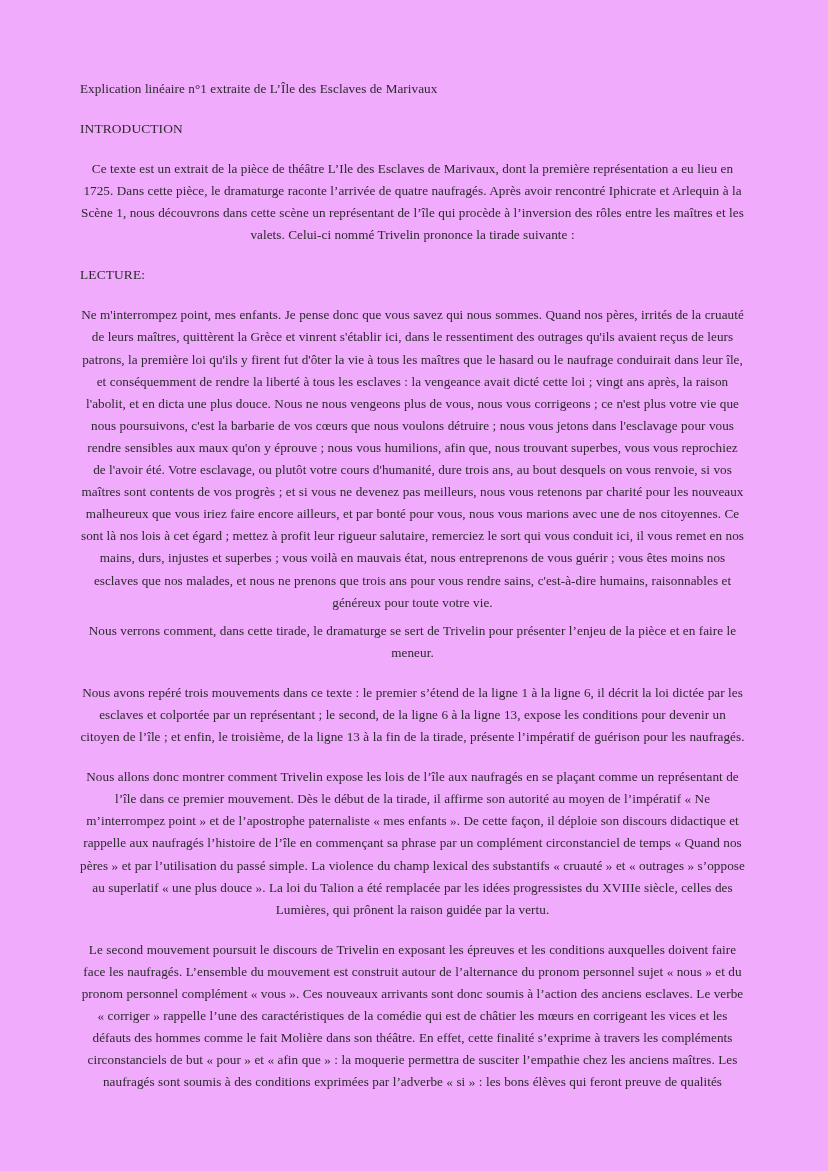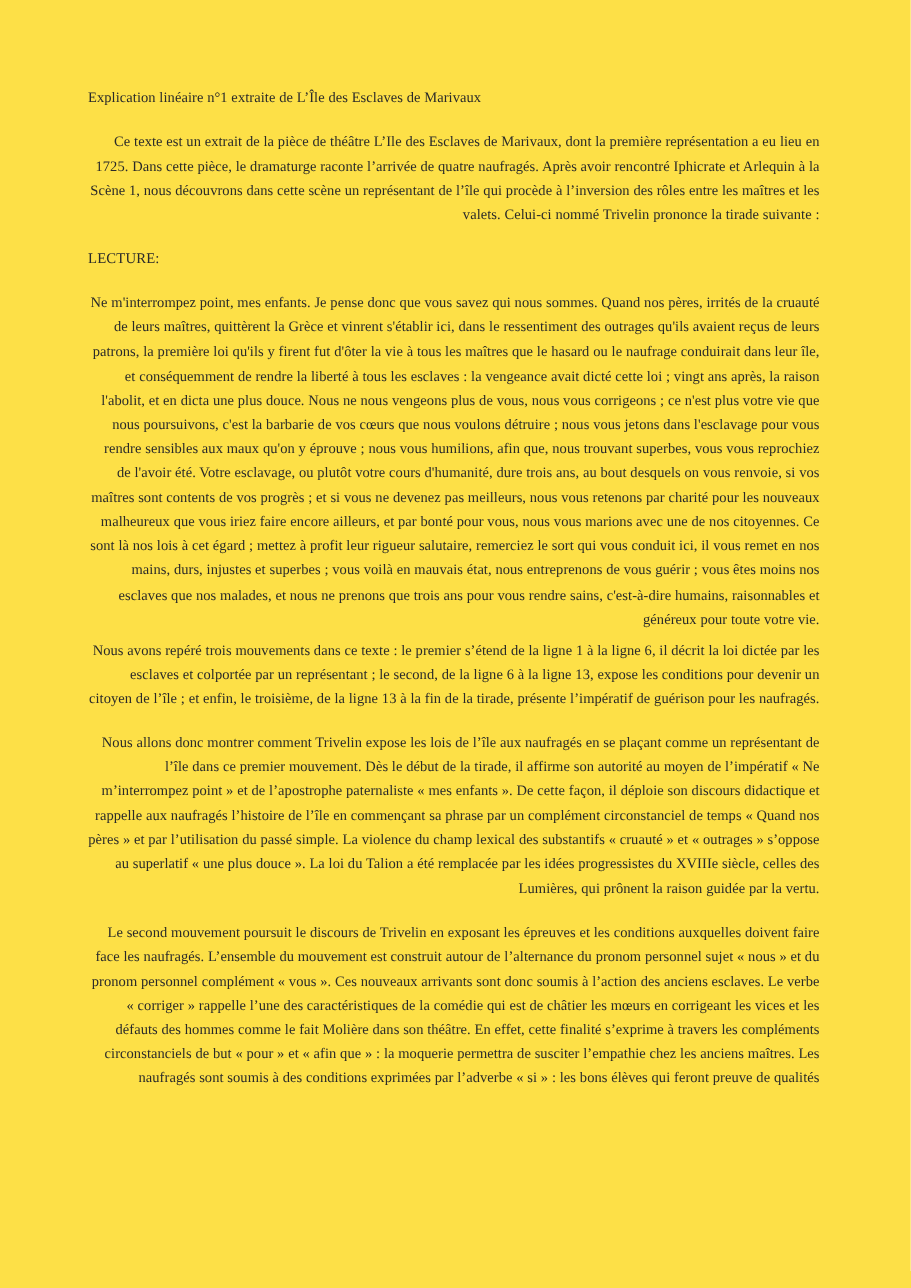--- a/index.html
+++ b/index.html
@@ -12,21 +12,21 @@
     height: 1171px;
     overflow: hidden;
     font-family: "Liberation Serif", "DejaVu Serif", serif;
     color: #2a2a2a;
     -webkit-font-smoothing: antialiased;
   }
   .page {
     position: relative;
     width: 828px;
     height: 1171px;
-    background: #fde047;
+    background: #f0abfc;
     box-sizing: border-box;
     padding: 78px 83px 0 80px;
   }
   .doc-body {
     width: 665px;
   }
   .doc-title {
     font-size: 13.2px;
     line-height: 22px;
     margin: 0 0 18px 0;
@@ -35,46 +35,48 @@
   .section-heading {
     font-size: 13.4px;
     line-height: 22px;
     margin: 0 0 18px 0;
     letter-spacing: 0.01em;
   }
   p.para {
     font-size: 13.2px;
     line-height: 22.1px;
     margin: 0 0 18px 0;
-    text-align: right;
+    text-align: center;
     letter-spacing: 0.004em;
     word-spacing: 0.005em;
   }
   p.para.quote {
     margin-bottom: 6px;
   }
   p.para:last-child {
     margin-bottom: 16px;
   }
 </style>
 </head>
 <body>
 
 <div class="page">
   <div class="doc-body">
 
     <div class="doc-title">Explication linéaire n°1 extraite de L’Île des Esclaves de Marivaux</div>
 
+    <div class="section-heading">INTRODUCTION</div>
 
     <p class="para">Ce texte est un extrait de la pièce de théâtre L’Ile des Esclaves de Marivaux, dont la première représentation a eu lieu en 1725. Dans cette pièce, le dramaturge raconte l’arrivée de quatre naufragés. Après avoir rencontré Iphicrate et Arlequin à la Scène 1, nous découvrons dans cette scène un représentant de l’île qui procède à l’inversion des rôles entre les maîtres et les valets. Celui-ci nommé Trivelin prononce la tirade suivante :</p>
 
     <div class="section-heading">LECTURE:</div>
 
     <p class="para quote">Ne m'interrompez point, mes enfants. Je pense donc que vous savez qui nous sommes. Quand nos pères, irrités de la cruauté de leurs maîtres, quittèrent la Grèce et vinrent s'établir ici, dans le ressentiment des outrages qu'ils avaient reçus de leurs patrons, la première loi qu'ils y firent fut d'ôter la vie à tous les maîtres que le hasard ou le naufrage conduirait dans leur île, et conséquemment de rendre la liberté à tous les esclaves : la vengeance avait dicté cette loi ; vingt ans après, la raison l'abolit, et en dicta une plus douce. Nous ne nous vengeons plus de vous, nous vous corrigeons ; ce n'est plus votre vie que nous poursuivons, c'est la barbarie de vos cœurs que nous voulons détruire ; nous vous jetons dans l'esclavage pour vous rendre sensibles aux maux qu'on y éprouve ; nous vous humilions, afin que, nous trouvant superbes, vous vous reprochiez de l'avoir été. Votre esclavage, ou plutôt votre cours d'humanité, dure trois ans, au bout desquels on vous renvoie, si vos maîtres sont contents de vos progrès ; et si vous ne devenez pas meilleurs, nous vous retenons par charité pour les nouveaux malheureux que vous iriez faire encore ailleurs, et par bonté pour vous, nous vous marions avec une de nos citoyennes. Ce sont là nos lois à cet égard ; mettez à profit leur rigueur salutaire, remerciez le sort qui vous conduit ici, il vous remet en nos mains, durs, injustes et superbes ; vous voilà en mauvais état, nous entreprenons de vous guérir ; vous êtes moins nos esclaves que nos malades, et nous ne prenons que trois ans pour vous rendre sains, c'est-à-dire humains, raisonnables et généreux pour toute votre vie.</p>
 
+    <p class="para">Nous verrons comment, dans cette tirade, le dramaturge se sert de Trivelin pour présenter l’enjeu de la pièce et en faire le meneur.</p>
 
     <p class="para">Nous avons repéré trois mouvements dans ce texte : le premier s’étend de la ligne 1 à la ligne 6, il décrit la loi dictée par les esclaves et colportée par un représentant ; le second, de la ligne 6 à la ligne 13, expose les conditions pour devenir un citoyen de l’île ; et enfin, le troisième, de la ligne 13 à la fin de la tirade, présente l’impératif de guérison pour les naufragés.</p>
 
     <p class="para">Nous allons donc montrer comment Trivelin expose les lois de l’île aux naufragés en se plaçant comme un représentant de l’île dans ce premier mouvement. Dès le début de la tirade, il affirme son autorité au moyen de l’impératif « Ne m’interrompez point » et de l’apostrophe paternaliste « mes enfants ». De cette façon, il déploie son discours didactique et rappelle aux naufragés l’histoire de l’île en commençant sa phrase par un complément circonstanciel de temps « Quand nos pères » et par l’utilisation du passé simple. La violence du champ lexical des substantifs « cruauté » et « outrages » s’oppose au superlatif « une plus douce ». La loi du Talion a été remplacée par les idées progressistes du XVIIIe siècle, celles des Lumières, qui prônent la raison guidée par la vertu.</p>
 
     <p class="para">Le second mouvement poursuit le discours de Trivelin en exposant les épreuves et les conditions auxquelles doivent faire face les naufragés. L’ensemble du mouvement est construit autour de l’alternance du pronom personnel sujet « nous » et du pronom personnel complément « vous ». Ces nouveaux arrivants sont donc soumis à l’action des anciens esclaves. Le verbe « corriger » rappelle l’une des caractéristiques de la comédie qui est de châtier les mœurs en corrigeant les vices et les défauts des hommes comme le fait Molière dans son théâtre. En effet, cette finalité s’exprime à travers les compléments circonstanciels de but « pour » et « afin que » : la moquerie permettra de susciter l’empathie chez les anciens maîtres. Les naufragés sont soumis à des conditions exprimées par l’adverbe « si » : les bons élèves qui feront preuve de qualités</p>
 
   </div>
 </div>
 

